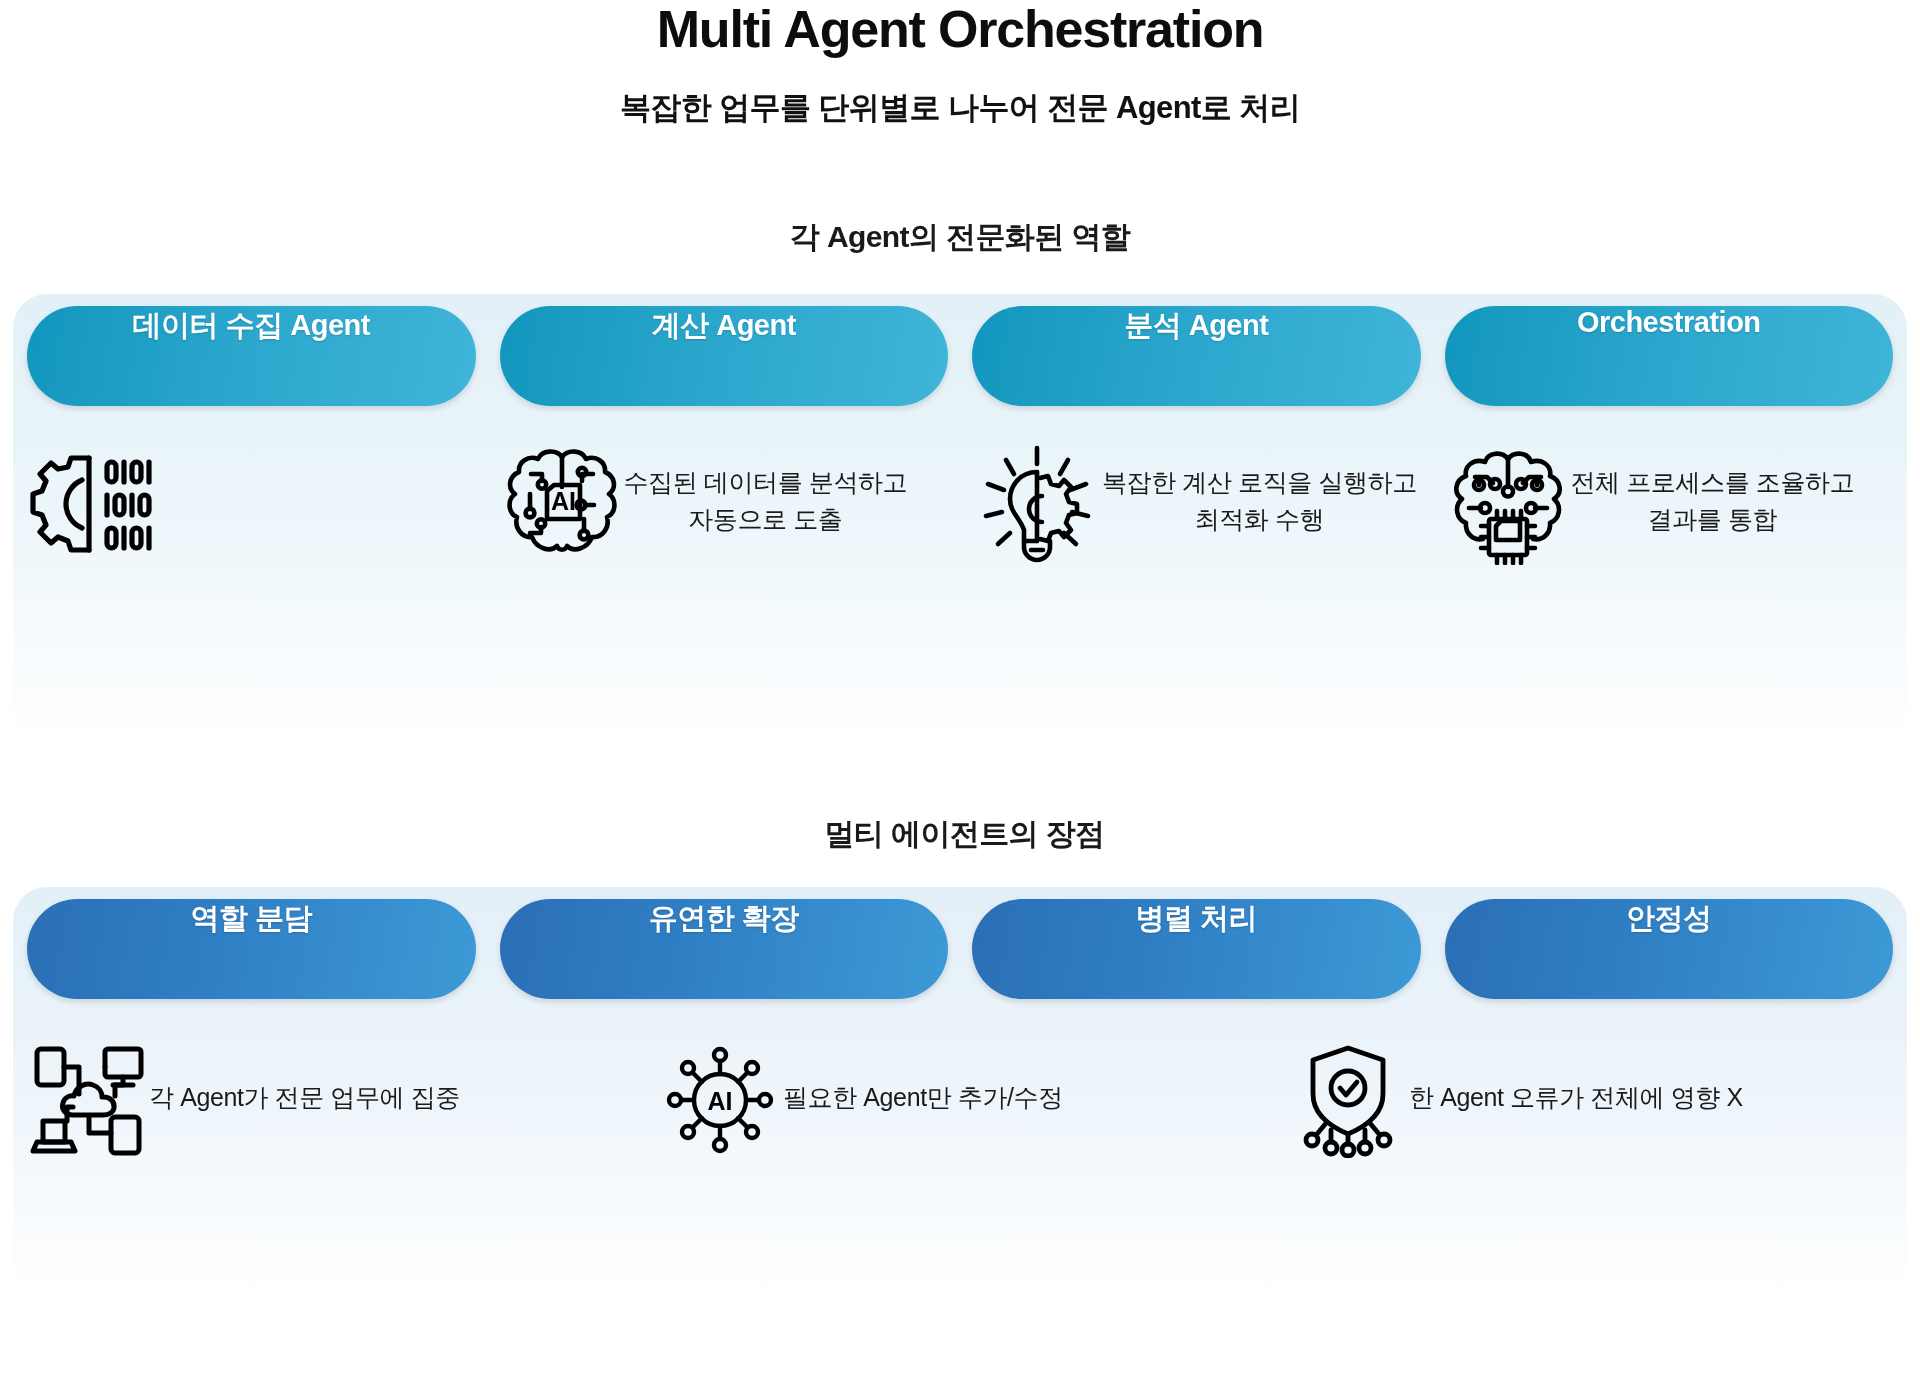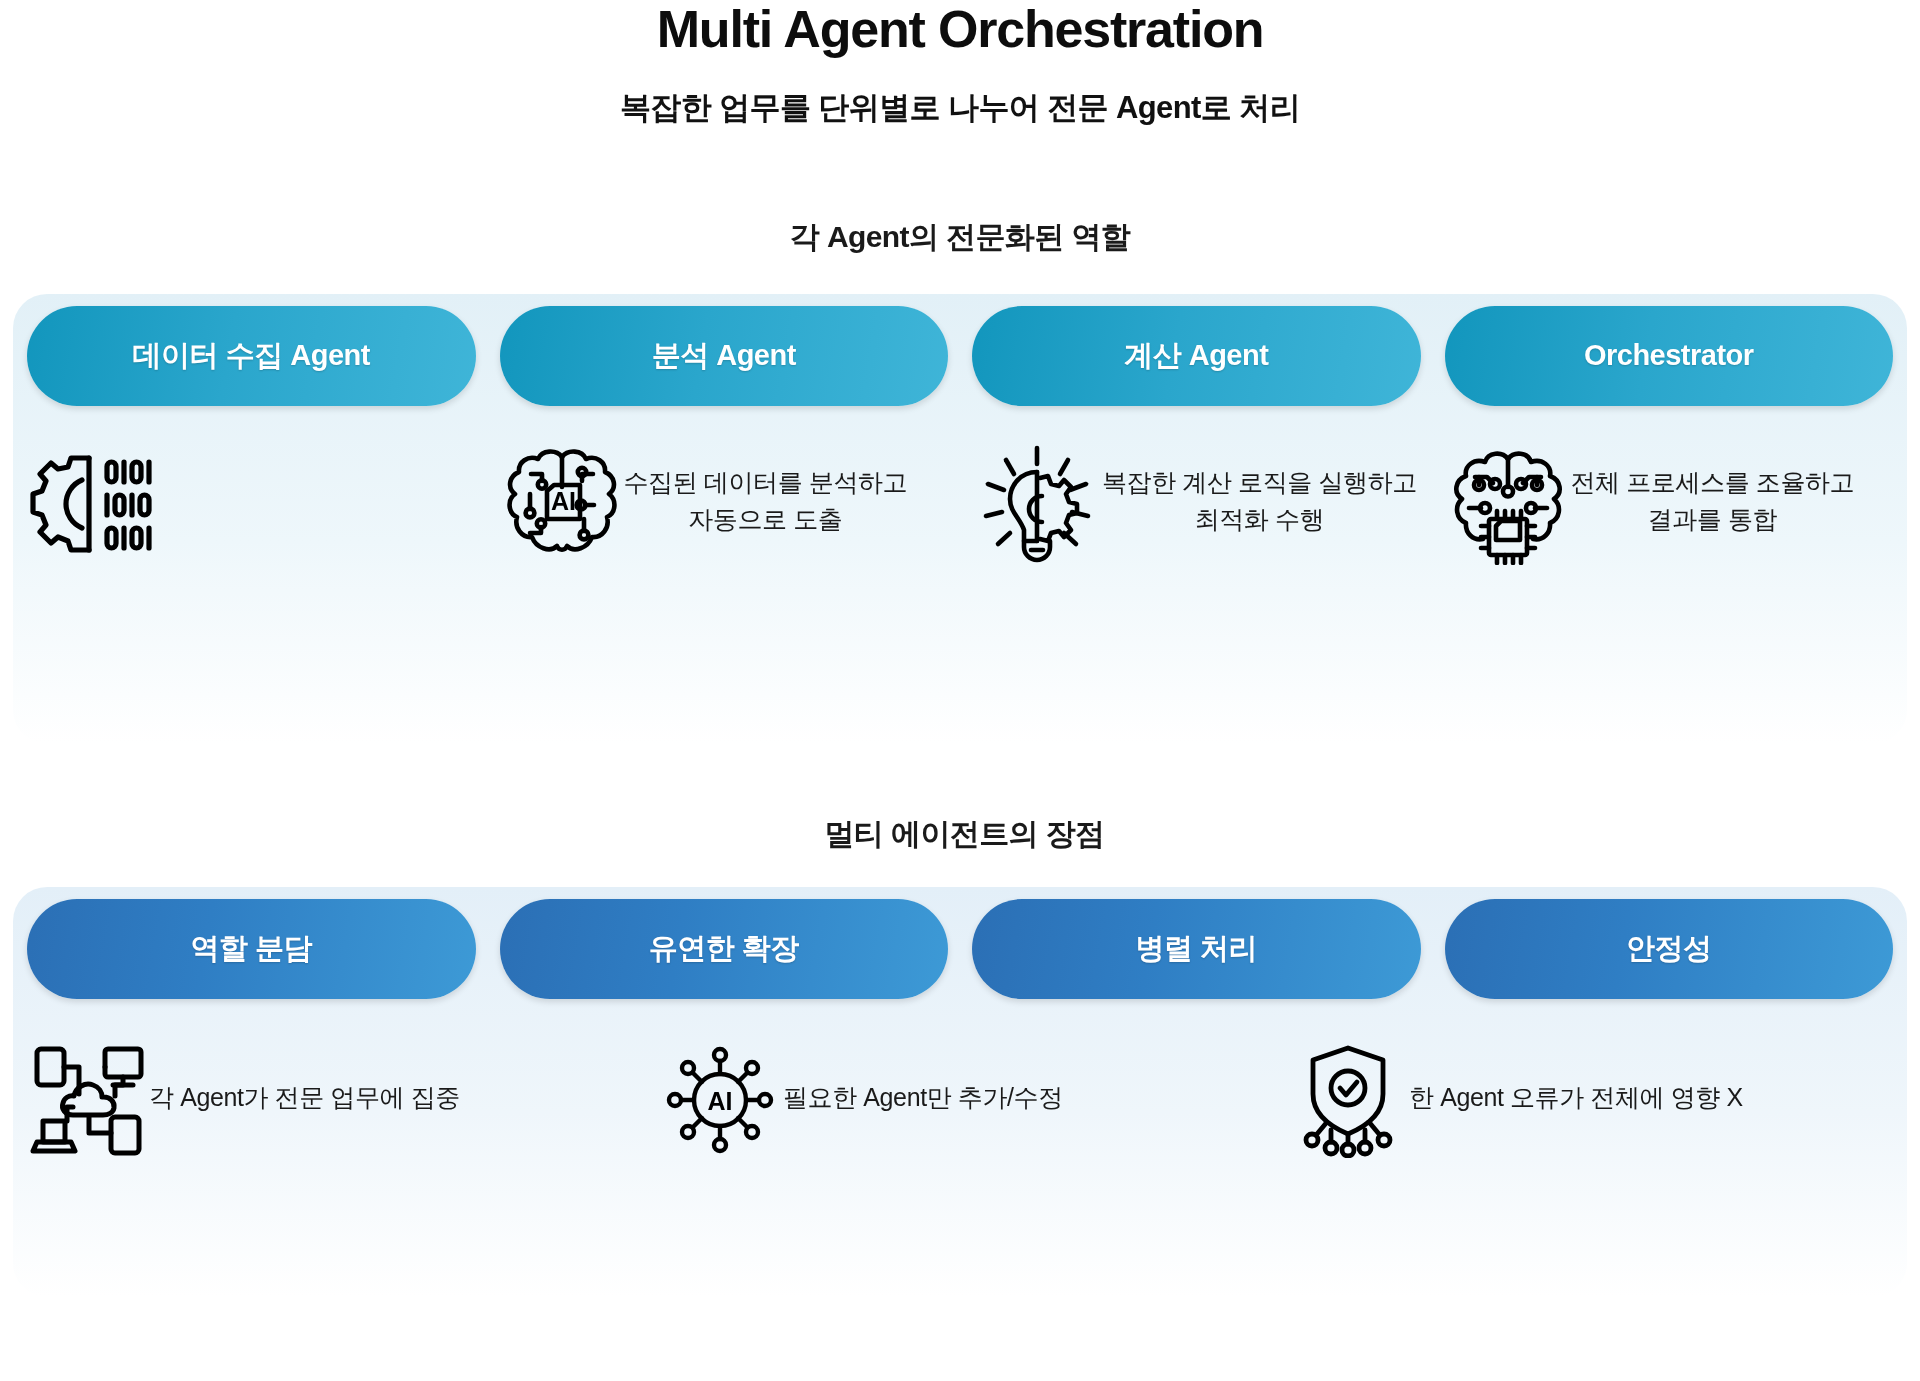--- a/index.html
+++ b/index.html
@@ -66,21 +66,20 @@
   .pill-row {
     display: flex;
     gap: 24px;
     padding: 12px 14px 0 14px;
   }
   .pill {
     flex: 1 1 0;
     height: 100px;
     border-radius: 50px;
     display: flex;
-    align-items: center;
     justify-content: center;
     box-shadow: 0 3px 6px rgba(0,0,0,0.13);
   }
   .pill-teal {
     background: linear-gradient(100deg,#1296bd 0%,#2aa6cc 45%,#3fb5d8 100%);
   }
   .pill-blue {
     background: linear-gradient(100deg,#2b6fb5 0%,#2f7ec4 40%,#3d9ad6 100%);
   }
   .pill-label {
@@ -136,27 +135,27 @@
 
   <div class="section-heading sec1-heading">각 Agent의 전문화된 역할</div>
 
   <div class="panel panel-1">
 
     <div class="pill-row">
       <div class="pill pill-teal">
         <span class="pill-label">데이터 수집 Agent</span>
       </div>
       <div class="pill pill-teal">
+        <span class="pill-label">계산 Agent</span>
+      </div>
+      <div class="pill pill-teal">
         <span class="pill-label">분석 Agent</span>
       </div>
       <div class="pill pill-teal">
-        <span class="pill-label">계산 Agent</span>
-      </div>
-      <div class="pill pill-teal">
-        <span class="pill-label">Orchestrator</span>
+        <span class="pill-label">Orchestration</span>
       </div>
     </div>
 
     <div class="card-row row1">
 
       <div class="card">
         <div class="card-icon">
           <svg width="150" height="110" viewBox="0 0 150 110">
             <g fill="none" stroke="#000" stroke-width="5.2" stroke-linecap="round" stroke-linejoin="round">
               <path d="M62 8 L44 8 L41 17 L31 19 L24 13 L13 24 L19 31 L15 41 L6 44 L6 62 L15 65 L19 75 L13 82 L24 93 L31 87 L41 91 L44 100 L62 100"></path>

